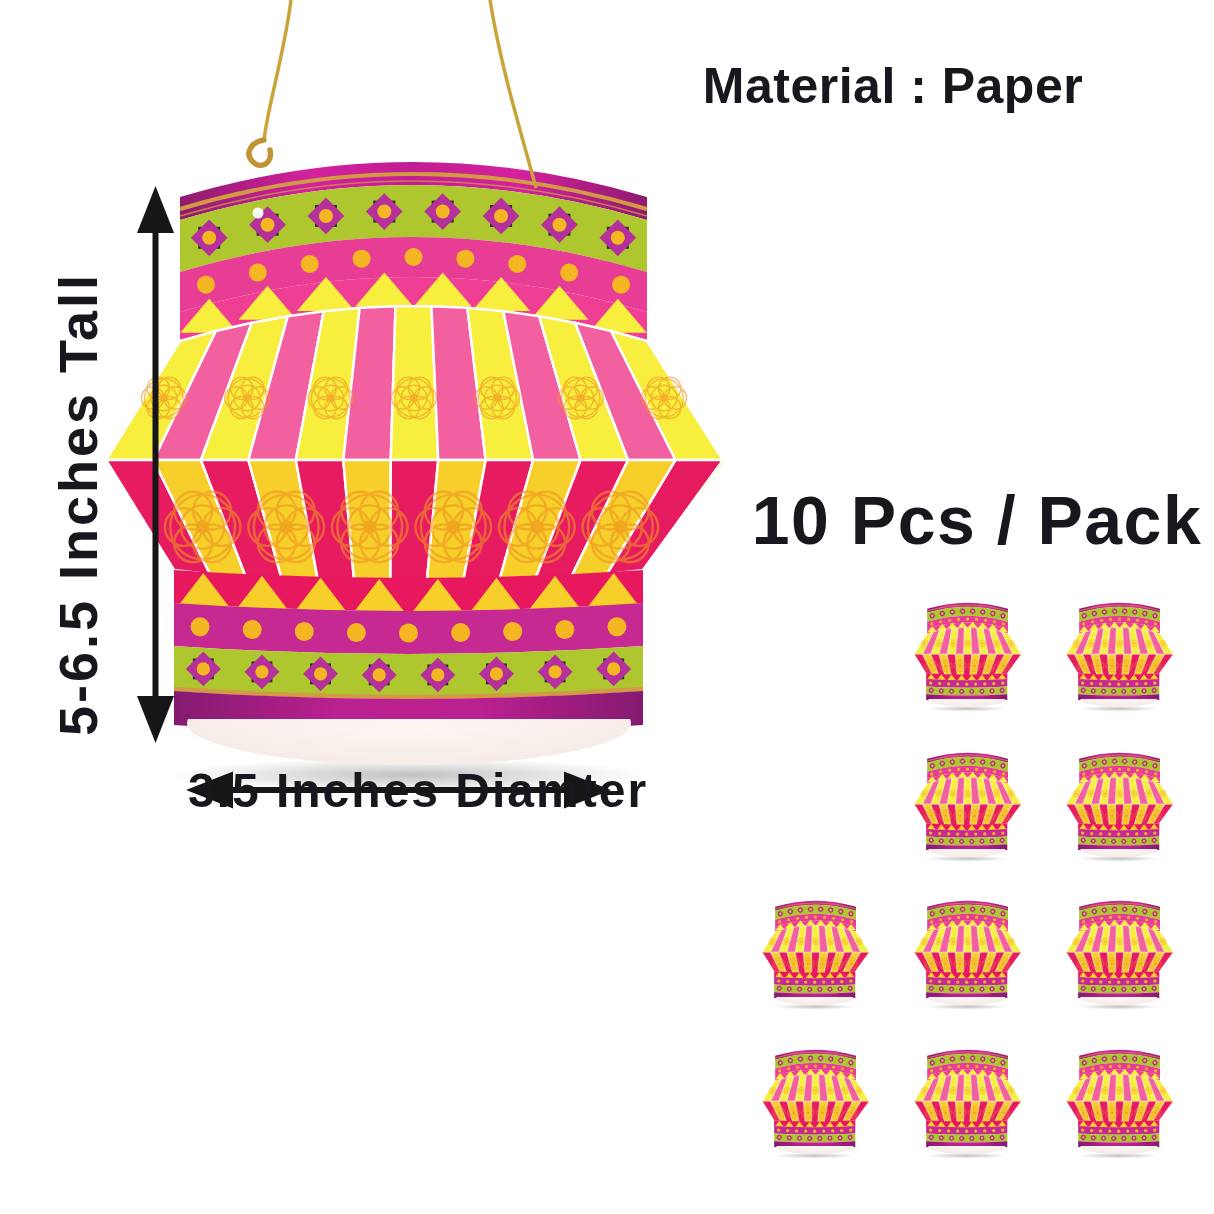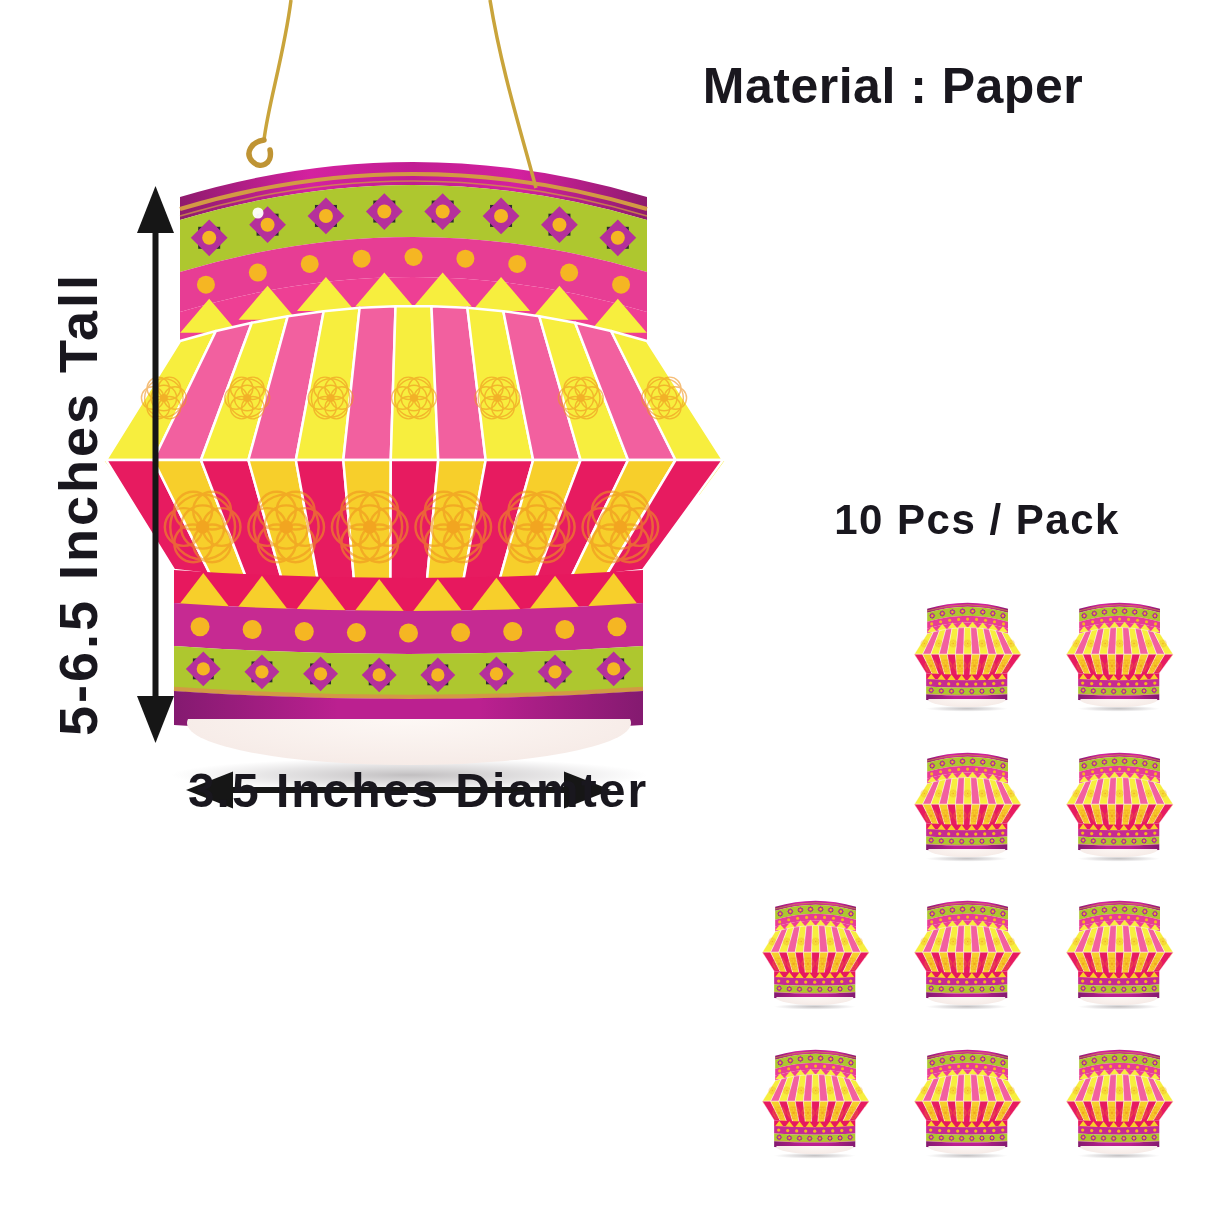--- a/index.html
+++ b/index.html
@@ -12,21 +12,21 @@
   }
   .stage svg{position:absolute;left:0;top:0;}
   .lbl{
     position:absolute;
     font-weight:700;
     color:#19171e;
     white-space:nowrap;
     transform:translate(-50%,-50%);
   }
   #lbl-material{left:893px;top:86px;font-size:50px;letter-spacing:0.5px;}
-  #lbl-pack{left:977px;top:520px;font-size:42px;letter-spacing:1.5px;}
+  #lbl-pack{left:977px;top:520px;font-size:68px;letter-spacing:1.5px;}
   #lbl-height{left:78px;top:504px;font-size:54px;letter-spacing:3px;transform:translate(-50%,-50%) rotate(-90deg);}
   #lbl-diameter{left:418px;top:790px;font-size:48px;letter-spacing:2px;}
 </style>
 </head>
 <body>
 
 <div class="stage">
 
   <svg id="scene" width="1214" height="1214" viewBox="0 0 1214 1214">
     <defs>

